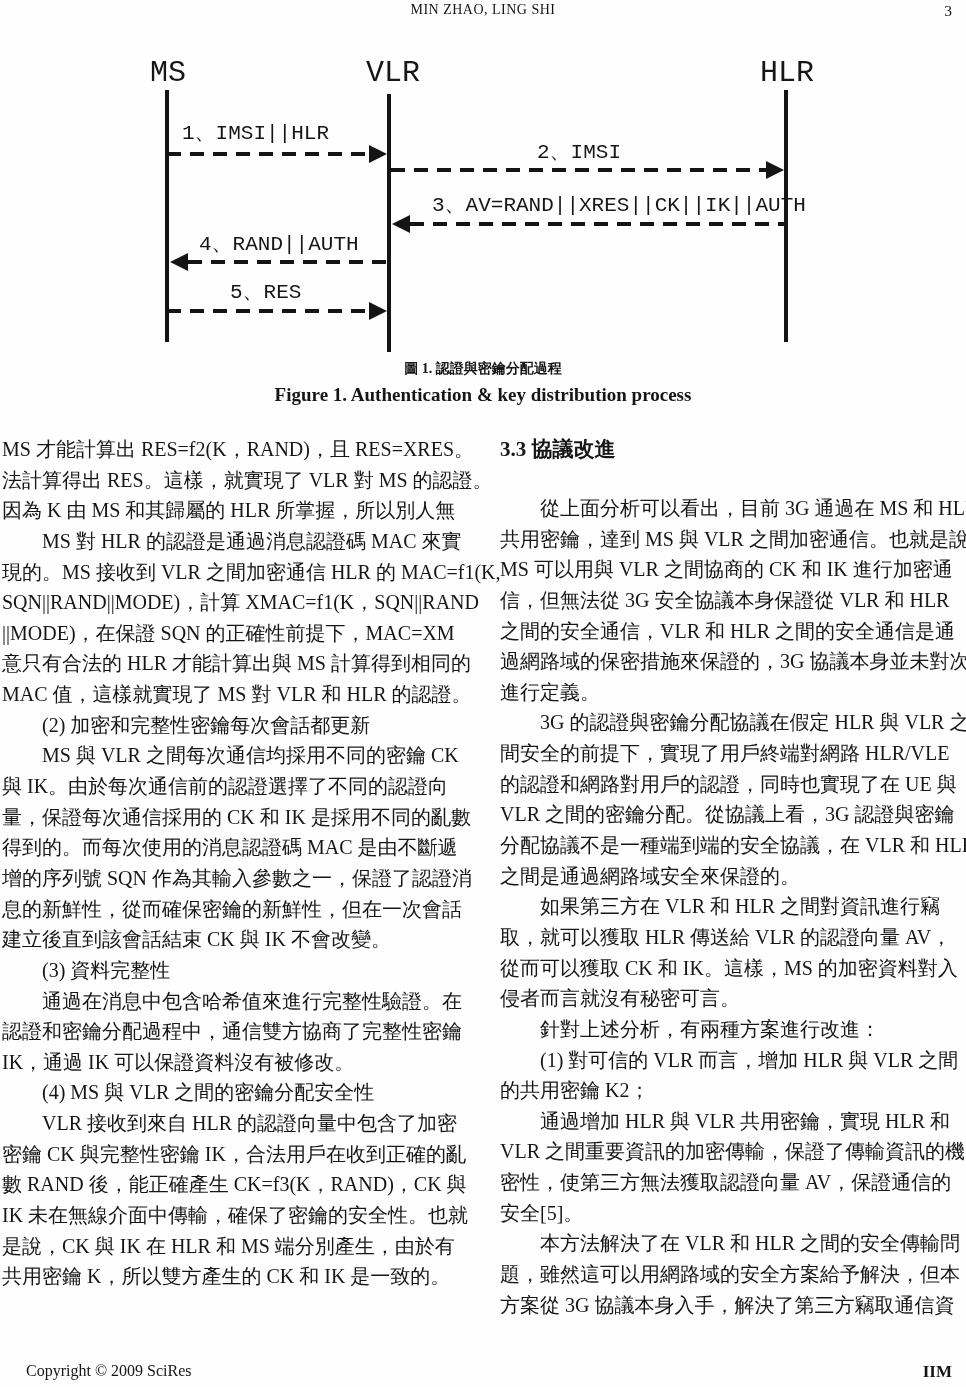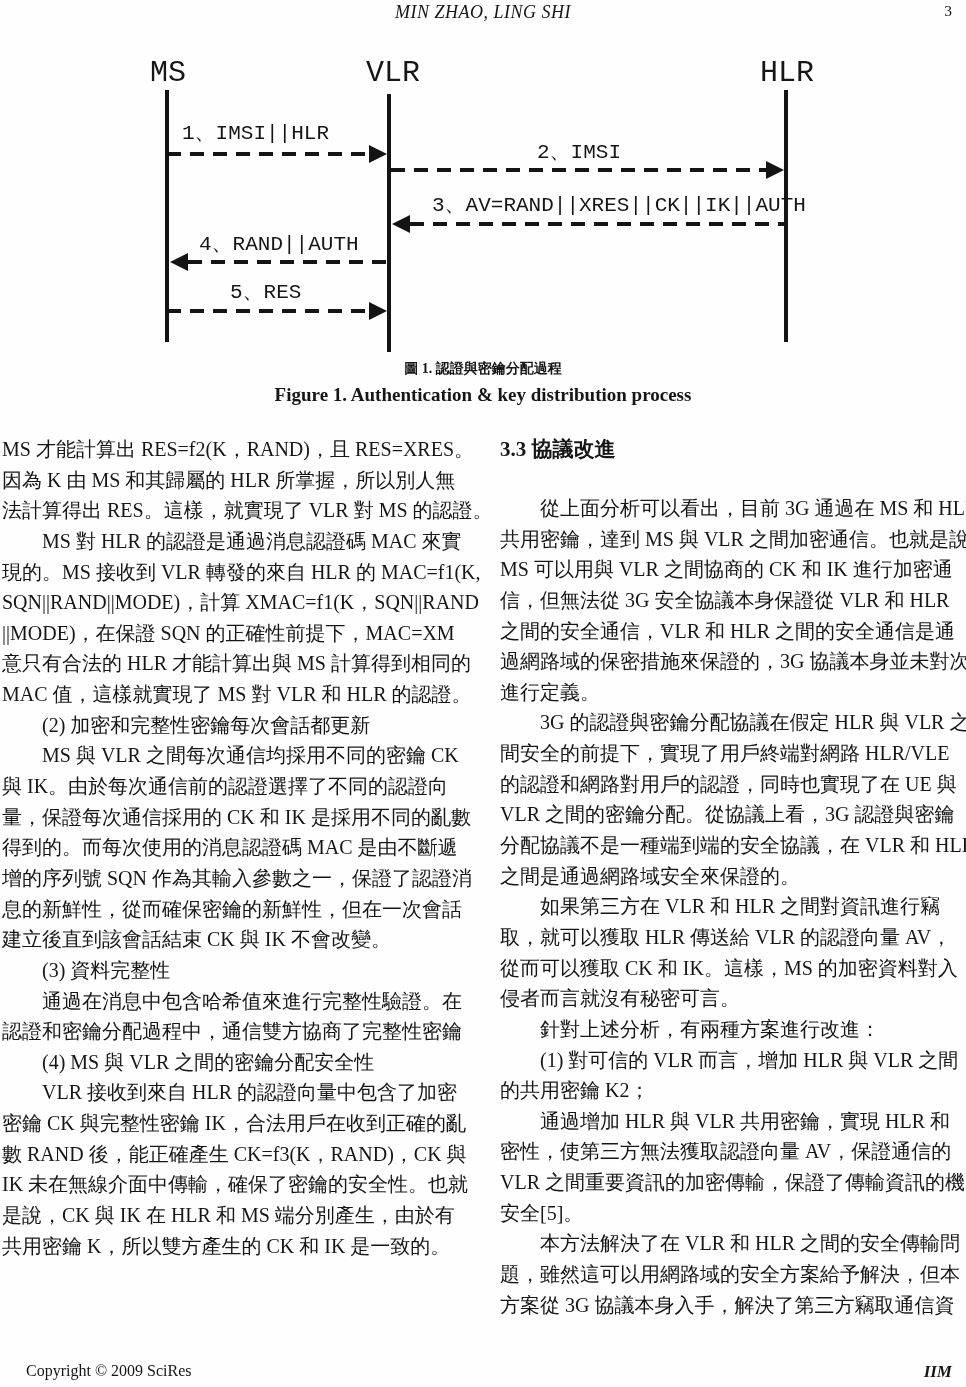--- a/index.html
+++ b/index.html
@@ -3,21 +3,21 @@
 <meta charset="utf-8">
 <style>
   html,body{margin:0;padding:0;background:#e8e8e8;}
   .page{
     position:relative;width:966px;height:1387px;margin:0 auto;
     background:#fefefe;color:#161616;overflow:hidden;
     font-family:"Liberation Serif",serif;
   }
   
   .hdr{position:absolute;top:2px;left:0;width:100%;height:22px;}
-  .runhead{display:block;text-align:center;font-size:18px;letter-spacing:.5px;font-style:italic;}
+  .runhead{display:block;text-align:center;font-size:14px;letter-spacing:.5px;}
   .pageno{position:absolute;right:14px;top:0;font-size:15.5px;}
   
   .fig{position:absolute;left:0;top:0;width:966px;height:420px;}
   .actor{position:absolute;font-family:"Liberation Mono",monospace;font-size:30px;line-height:30px;}
   .lifeline{position:absolute;width:4px;background:#141414;}
   .dash{position:absolute;height:4px;
         background:repeating-linear-gradient(90deg,#141414 0,#141414 14px,transparent 14px,transparent 23px);}
   .ah{position:absolute;width:0;height:0;border-top:9px solid transparent;border-bottom:9px solid transparent;}
   .ah.r{border-left:18px solid #141414;}
   .ah.l{border-right:18px solid #141414;}
@@ -28,21 +28,21 @@
   
   .col{position:absolute;top:434px;}
   .col.left{left:2px;width:466px;}
   .col.right{left:500px;width:464px;}
   .tl{height:30.65px;line-height:30.65px;font-size:20px;white-space:nowrap;}
   .tl.ind{padding-left:40px;}
   .colhead{height:31px;line-height:31px;font-size:21px;font-weight:bold;margin-bottom:28px;white-space:nowrap;}
   
   .ftr{position:absolute;left:0;top:1362px;width:100%;height:22px;font-size:16px;}
   .copyright{position:absolute;left:2px;top:0;margin-left:24px;}
-  .journal{position:absolute;right:14px;top:0;font-weight:bold;font-style:italic;font-size:17px;}
+  .journal{position:absolute;right:14px;top:0;font-weight:bold;font-size:17px;}
 </style>
 </head>
 <body>
 
 <div class="page">
 
   <div class="hdr">
     <span class="runhead">MIN ZHAO, LING SHI</span>
     <span class="pageno">3</span>
   </div>
@@ -75,39 +75,40 @@
     <div class="msglabel" style="left:230px;top:281px">5、RES</div>
     <div class="dash" style="left:167px;top:309px;width:203px"></div>
     <div class="ah r" style="left:369px;top:302px"></div>
 
     <div class="cap zh">圖 1.  認證與密鑰分配過程</div>
     <div class="cap en">Figure 1. Authentication &amp; key distribution process</div>
   </div>
 
   <div class="col left">
       <div class="tl">MS 才能計算出 RES=f2(K，RAND)，且 RES=XRES。</div>
+      <div class="tl">法計算得出 RES。這樣，就實現了 VLR 對 MS 的認證。</div>
       <div class="tl">因為 K 由 MS 和其歸屬的 HLR 所掌握，所以別人無</div>
-      <div class="tl">法計算得出 RES。這樣，就實現了 VLR 對 MS 的認證。</div>
       <div class="tl ind">MS 對 HLR 的認證是通過消息認證碼 MAC 來實</div>
-      <div class="tl">現的。MS 接收到 VLR 轉發的來自 HLR 的 MAC=f1(K,</div>
+      <div class="tl">現的。MS 接收到 VLR 之間加密通信 HLR 的 MAC=f1(K,</div>
       <div class="tl">SQN||RAND||MODE)，計算 XMAC=f1(K，SQN||RAND</div>
       <div class="tl">||MODE)，在保證 SQN 的正確性前提下，MAC=XM</div>
       <div class="tl">意只有合法的 HLR 才能計算出與 MS 計算得到相同的</div>
       <div class="tl">MAC 值，這樣就實現了 MS 對 VLR 和 HLR 的認證。</div>
       <div class="tl ind">(2) 加密和完整性密鑰每次會話都更新</div>
       <div class="tl ind">MS 與 VLR 之間每次通信均採用不同的密鑰 CK</div>
       <div class="tl">與 IK。由於每次通信前的認證選擇了不同的認證向</div>
       <div class="tl">量，保證每次通信採用的 CK 和 IK 是採用不同的亂數</div>
       <div class="tl">得到的。而每次使用的消息認證碼 MAC 是由不斷遞</div>
       <div class="tl">增的序列號 SQN 作為其輸入參數之一，保證了認證消</div>
       <div class="tl">息的新鮮性，從而確保密鑰的新鮮性，但在一次會話</div>
       <div class="tl">建立後直到該會話結束 CK 與 IK 不會改變。</div>
       <div class="tl ind">(3) 資料完整性</div>
       <div class="tl ind">通過在消息中包含哈希值來進行完整性驗證。在</div>
       <div class="tl">認證和密鑰分配過程中，通信雙方協商了完整性密鑰</div>
+      <div class="tl">IK，通過 IK 可以保證資料沒有被修改。</div>
       <div class="tl ind">(4) MS 與 VLR 之間的密鑰分配安全性</div>
       <div class="tl ind">VLR 接收到來自 HLR 的認證向量中包含了加密</div>
       <div class="tl">密鑰 CK 與完整性密鑰 IK，合法用戶在收到正確的亂</div>
       <div class="tl">數 RAND 後，能正確產生 CK=f3(K，RAND)，CK 與</div>
       <div class="tl">IK 未在無線介面中傳輸，確保了密鑰的安全性。也就</div>
       <div class="tl">是說，CK 與 IK 在 HLR 和 MS 端分別產生，由於有</div>
       <div class="tl">共用密鑰 K，所以雙方產生的 CK 和 IK 是一致的。</div>
     </div>
 
   <div class="col right">
@@ -127,22 +128,22 @@
         <div class="tl">分配協議不是一種端到端的安全協議，在 VLR 和 HLR</div>
         <div class="tl">之間是通過網路域安全來保證的。</div>
         <div class="tl ind">如果第三方在 VLR 和 HLR 之間對資訊進行竊</div>
         <div class="tl">取，就可以獲取 HLR 傳送給 VLR 的認證向量 AV，</div>
         <div class="tl">從而可以獲取 CK 和 IK。這樣，MS 的加密資料對入</div>
         <div class="tl">侵者而言就沒有秘密可言。</div>
         <div class="tl ind">針對上述分析，有兩種方案進行改進：</div>
         <div class="tl ind">(1) 對可信的 VLR 而言，增加 HLR 與 VLR 之間</div>
         <div class="tl">的共用密鑰 K2；</div>
         <div class="tl ind">通過增加 HLR 與 VLR 共用密鑰，實現 HLR 和</div>
+        <div class="tl">VLR 之間重要資訊的加密傳輸，保證了傳輸資訊的機</div>
         <div class="tl">密性，使第三方無法獲取認證向量 AV，保證通信的</div>
-        <div class="tl">VLR 之間重要資訊的加密傳輸，保證了傳輸資訊的機</div>
         <div class="tl">安全[5]。</div>
         <div class="tl ind">本方法解決了在 VLR 和 HLR 之間的安全傳輸問</div>
         <div class="tl">題，雖然這可以用網路域的安全方案給予解決，但本</div>
         <div class="tl">方案從 3G 協議本身入手，解決了第三方竊取通信資</div>
       </div>
   </div>
 
   <div class="ftr">
     <span class="copyright">Copyright © 2009 SciRes</span>
     <span class="journal">IIM</span>

